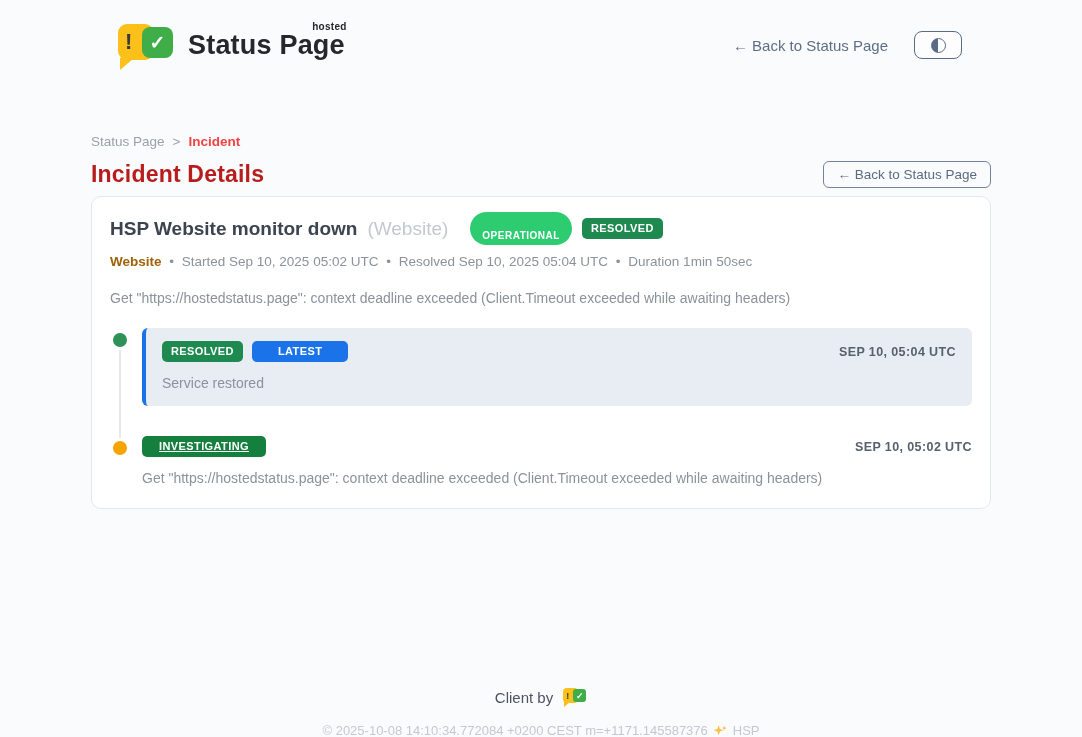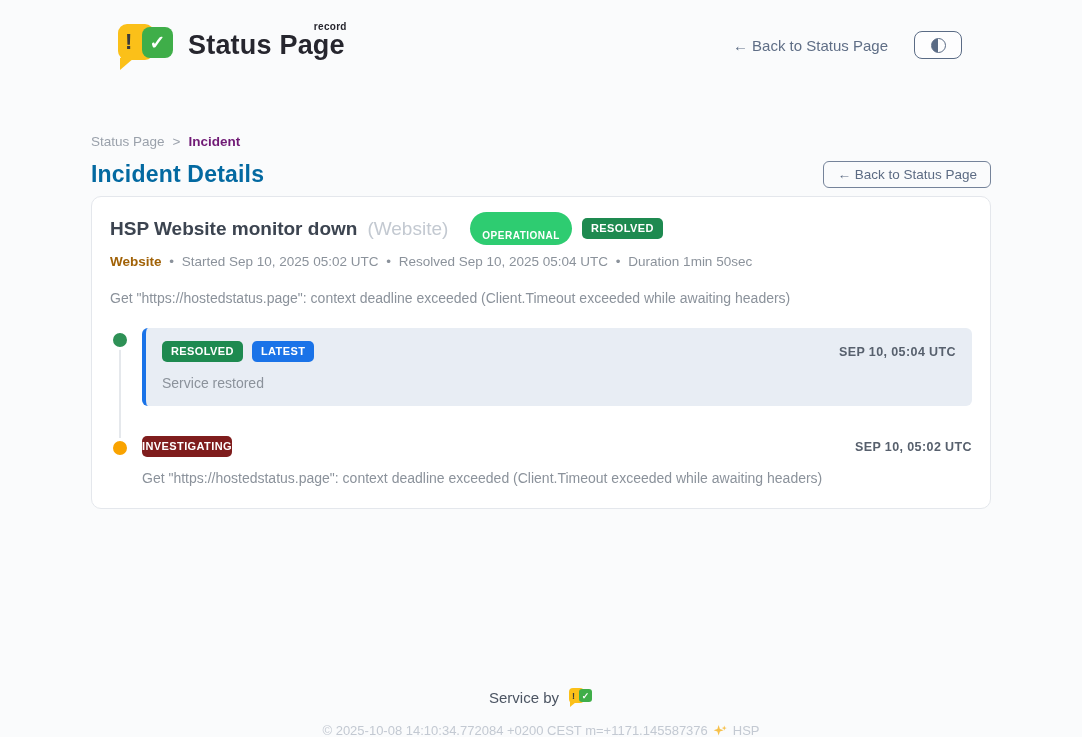--- a/index.html
+++ b/index.html
@@ -45,45 +45,45 @@
     cursor: pointer;
   }
   .half-circle {
     width: 15px; height: 15px; border: 1.5px solid #5a6b85; border-radius: 50%;
     background: linear-gradient(90deg, #5a6b85 50%, transparent 50%);
   }
 
   
   .main { width: 900px; margin: 0 auto; padding-top: 58px; }
   .breadcrumb { font-size: 13.5px; color: #9aa1ab; display: flex; gap: 8px; align-items: center; }
-  .crumb-current { color: #701a75; font-weight: 700; }
+  .crumb-current { color: #ef4444; font-weight: 700; }
   .title-row { display: flex; align-items: center; justify-content: space-between; margin-top: 12px; }
-  .page-title { font-size: 23px; font-weight: 600; color: #0369a1; letter-spacing: 0.2px; }
+  .page-title { font-size: 23px; font-weight: 600; color: #b91c1c; letter-spacing: 0.2px; }
   .nav-buttons { display: flex; gap: 14px; }
   .nav-btn {
     font-family: "Liberation Sans", sans-serif;
     font-size: 13.5px; color: #5c6b83; background: transparent;
     border: 1px solid #75839a; border-radius: 6px; padding: 5px 13px;
     cursor: pointer; white-space: nowrap;
   }
 
   
   .card {
     margin-top: 8px; background: #ffffff;
     border: 1px solid #e4e7ec; border-radius: 10px;
     padding: 15px 18px 22px 18px;
   }
   .card-title-row { display: flex; align-items: center; gap: 10px; flex-wrap: wrap; }
   .incident-title { font-size: 19px; font-weight: 700; color: #3c4450; }
   .incident-component { font-size: 19px; font-weight: 400; color: #c3c9d1; }
   .badge { color: #ffffff; font-weight: 700; display: inline-block; line-height: 1; }
   .badge-operational { background: #2ecc71; font-size: 10px; letter-spacing: 0.5px; padding: 19px 12px 4px; border-radius: 999px; margin-left: 12px; }
   .badge-resolved { background: #1e8a50; font-size: 11px; letter-spacing: 0.4px; padding: 5px 9px; border-radius: 5px; }
-  .badge-latest { background: #1a73e8; font-size: 11px; letter-spacing: 0.4px; padding: 5px 9px; border-radius: 5px; }
-  .badge-investigating { background: #7f1d1d; font-size: 11px; letter-spacing: 0.4px; padding: 5px 0; border-radius: 5px; }
+  .badge-latest { background: #1a73e8; font-size: 11px; letter-spacing: 0.4px; padding: 5px 26px; border-radius: 5px; }
+  .badge-investigating { background: #15803d; font-size: 11px; letter-spacing: 0.4px; padding: 5px 17px; border-radius: 5px; text-decoration: underline; }
   .meta-row { margin-top: 9px; font-size: 13.5px; color: #8b929b; }
   .meta-component { color: #a16207; font-weight: 700; }
   .meta-sep { margin: 0 4px; }
   .incident-description { margin-top: 21px; font-size: 14px; color: #8b929b; }
 
   
   .timeline { position: relative; margin-top: 22px; }
   .tl-line { position: absolute; left: 9px; top: 14px; width: 2px; height: 96px; background: #e5e8ec; }
   .tl-item { display: flex; align-items: flex-start; position: relative; }
   .tl-item + .tl-item { margin-top: 30px; }
@@ -133,21 +133,21 @@
     <div class="logo-mark">
       <div class="logo-bubble">
         <span>!</span>
       </div>
       <div class="logo-check">
         <span>✓</span>
       </div>
     </div>
     <div class="brand-text">
       <span>Status Page</span>
-      <span class="brand-sup">record</span>
+      <span class="brand-sup">hosted</span>
     </div>
   </div>
   <div class="header-right">
     <a class="back-link">← Back to Status Page</a>
     <button class="theme-toggle">
       <span class="half-circle"></span>
     </button>
   </div>
 </div>
 
@@ -209,21 +209,21 @@
             <span class="tl-timestamp">SEP 10, 05:02 UTC</span>
           </div>
           <div class="tl-message">Get "https://hostedstatus.page": context deadline exceeded (Client.Timeout exceeded while awaiting headers)</div>
         </div>
       </div>
     </div>
   </div>
 
   <div class="footer">
     <div class="powered-row">
-      <span>Service by</span>
+      <span>Client by</span>
       <span class="mini-mark">
         <span class="mini-bubble">
             <span>!</span>
           </span>
         <span class="mini-check">
             <span>✓</span>
           </span>
       </span>
     </div>
     <div class="copyright">

